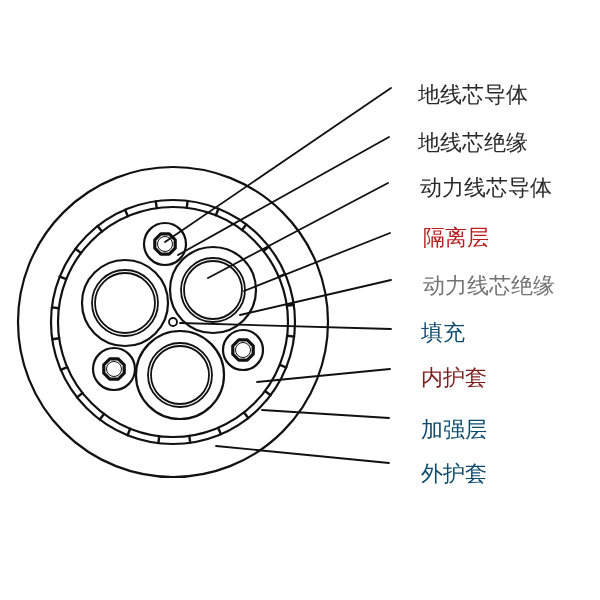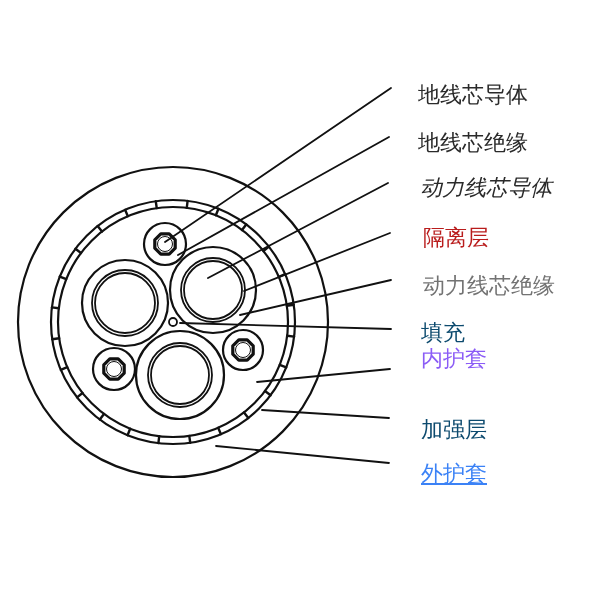--- a/index.html
+++ b/index.html
@@ -93,20 +93,20 @@
       <line x1="180" y1="323" x2="391" y2="329" stroke="#111111" stroke-width="1.8" stroke-linecap="round"></line>
       <line x1="257" y1="382" x2="390" y2="369" stroke="#111111" stroke-width="1.8" stroke-linecap="round"></line>
       <line x1="262" y1="410" x2="389" y2="418" stroke="#111111" stroke-width="1.8" stroke-linecap="round"></line>
       <line x1="216" y1="446" x2="389" y2="463" stroke="#111111" stroke-width="1.8" stroke-linecap="round"></line>
     </g>
 </svg>
 
 <div id="labels-layer">
     <div class="label" style="left: 395px; top: 82px; color: rgb(42, 42, 42);">地线芯导体</div>
     <div class="label" style="left: 395px; top: 130px; color: rgb(42, 42, 42);">地线芯绝缘</div>
-    <div class="label" style="left: 397px; top: 175px; color: rgb(42, 42, 42); font-style: italic;">动力线芯导体</div>
+    <div class="label" style="left: 397px; top: 175px; color: rgb(42, 42, 42);">动力线芯导体</div>
     <div class="label" style="left: 400px; top: 225px; color: #b91c1c;">隔离层</div>
     <div class="label" style="left: 400px; top: 273px; color: #737373;">动力线芯绝缘</div>
     <div class="label" style="left: 398px; top: 320px; color: #0c4a6e;">填充</div>
-    <div class="label" style="left: 398px; top: 346px; color: #8b5cf6;">内护套</div>
+    <div class="label" style="left: 398px; top: 365px; color: #7f1d1d;">内护套</div>
     <div class="label" style="left: 398px; top: 417px; color: #0c4a6e;">加强层</div>
-    <div class="label" style="left: 398px; top: 461px; color: #3b82f6; text-decoration: underline;">外护套</div>
+    <div class="label" style="left: 398px; top: 461px; color: #0c4a6e;">外护套</div>
   </div>
 
 </body></html>

